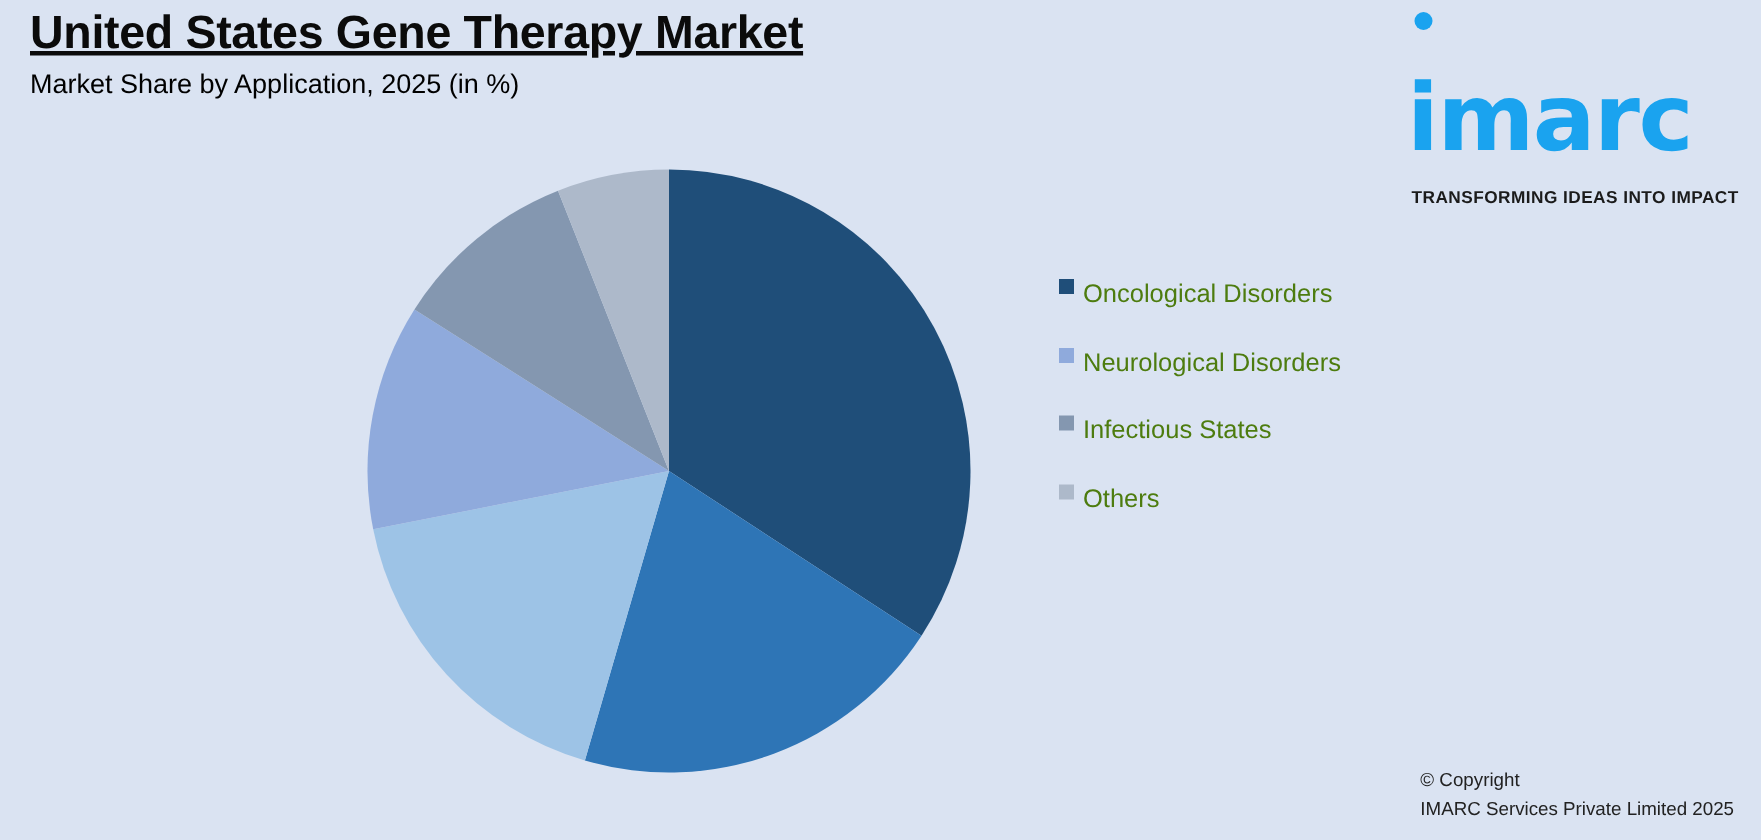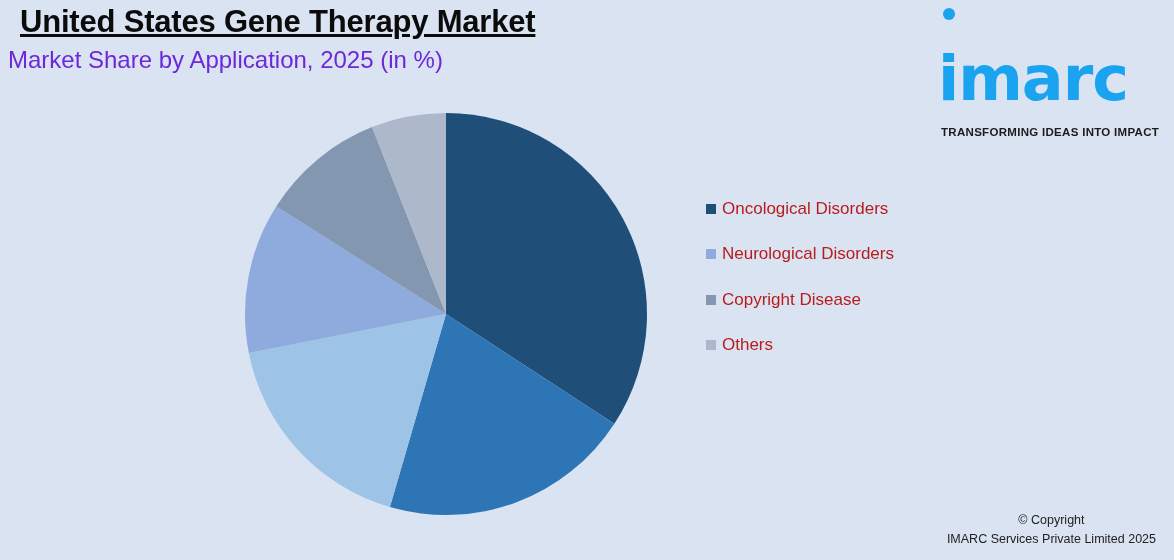--- a/index.html
+++ b/index.html
@@ -1,27 +1,27 @@
 <!DOCTYPE html>
 <html><head>
 <meta charset="utf-8">
 <style>
   html, body { margin:0; padding:0; }
   body { width:1174px; height:560px; background:#dae3f2; position:relative; overflow:hidden; font-family:"Liberation Sans", sans-serif; color:#111; }
   .title { position:absolute; left:20px; top:4px; font-size:31px; font-weight:bold; letter-spacing:-0.2px; color:#0b0b0b;text-decoration:underline; }
-  .subtitle { position:absolute; left:8px; top:46px; font-size:24px; color:#6d28d9; }
+  .subtitle { position:absolute; left:20px; top:46px; font-size:18px; color:#000000; }
   .logo { position:absolute; left:938px; top:8px; width:230px; height:100px; }
   .logo-word { position:absolute; left:0; top:20px; font-size:62px; font-weight:bold; color:#1aa3ef; letter-spacing:-1px; line-height:62px; font-family:"DejaVu Sans", sans-serif;margin-top:20px; }
   .logo-dot { position:absolute; left:5px; top:0; width:12px; height:12px; border-radius:50%; background:#1aa3ef; }
   .logo-tag { position:absolute; left:3px; top:80px; font-size:11.5px; font-weight:bold; color:#1b1b1b; letter-spacing:0.3px; white-space:nowrap;margin-top:38px; }
   .pie { position:absolute; left:242px; top:110px; }
   .legend { position:absolute; left:706px; top:186px; }
-  .legend-item { display:flex; align-items:center; height:45.5px; font-size:17px; color:#b91c1c; }
+  .legend-item { display:flex; height:45.5px; font-size:17px; color:#4d7c0f; }
   .swatch { width:10px; height:10px; margin-right:6px; }
-  .copyright { position:absolute; right:18px; top:511px; text-align:center; font-size:12.5px; color:#222; line-height:19px; }
+  .copyright { position:absolute; right:18px; top:511px; font-size:12.5px; color:#222; line-height:19px; }
 </style>
 </head>
 <body>
 
 <div class="title">United States Gene Therapy Market</div>
 <div class="subtitle">Market Share by Application, 2025 (in %)</div>
 
 <div class="logo">
   <div class="logo-dot"></div>
   <div class="logo-word">imarc</div>
@@ -41,21 +41,21 @@
     <div class="legend-item">
       <span class="swatch" style="background: rgb(31, 78, 121);"></span>
       <span>Oncological Disorders</span>
     </div>
     <div class="legend-item">
       <span class="swatch" style="background: rgb(143, 170, 220);"></span>
       <span>Neurological Disorders</span>
     </div>
     <div class="legend-item">
       <span class="swatch" style="background: rgb(132, 151, 176);"></span>
-      <span>Copyright Disease</span>
+      <span>Infectious States</span>
     </div>
     <div class="legend-item">
       <span class="swatch" style="background: rgb(173, 185, 202);"></span>
       <span>Others</span>
     </div>
   </div>
 
 <div class="copyright">
   <div>© Copyright</div>
   <div>IMARC Services Private Limited 2025</div>

